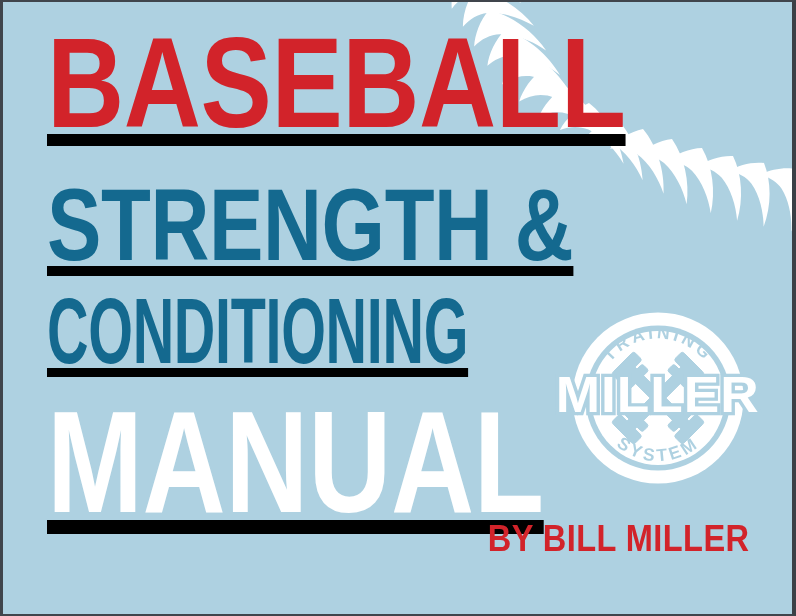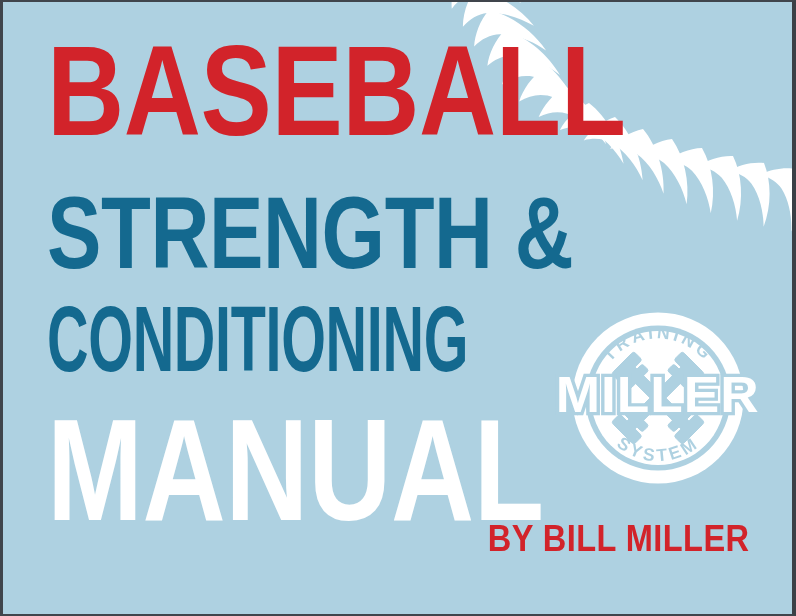--- a/index.html
+++ b/index.html
@@ -39,23 +39,24 @@
     width: 400px;
     height: 260px;
     z-index: 1;
     pointer-events: none;
   }
 
   
   .title-block {
     position: absolute;
     left: 44px;
-    top: 34px;
+    top: 26px;
     width: 470px;
     z-index: 3;
+    text-decoration: underline;
   }
 
   .line {
     display: block;
     font-family: "Liberation Sans Narrow", "Liberation Sans", sans-serif;
     font-weight: 700;
     text-transform: uppercase;
     white-space: nowrap;
     line-height: 0.86;
     letter-spacing: -0.5px;

